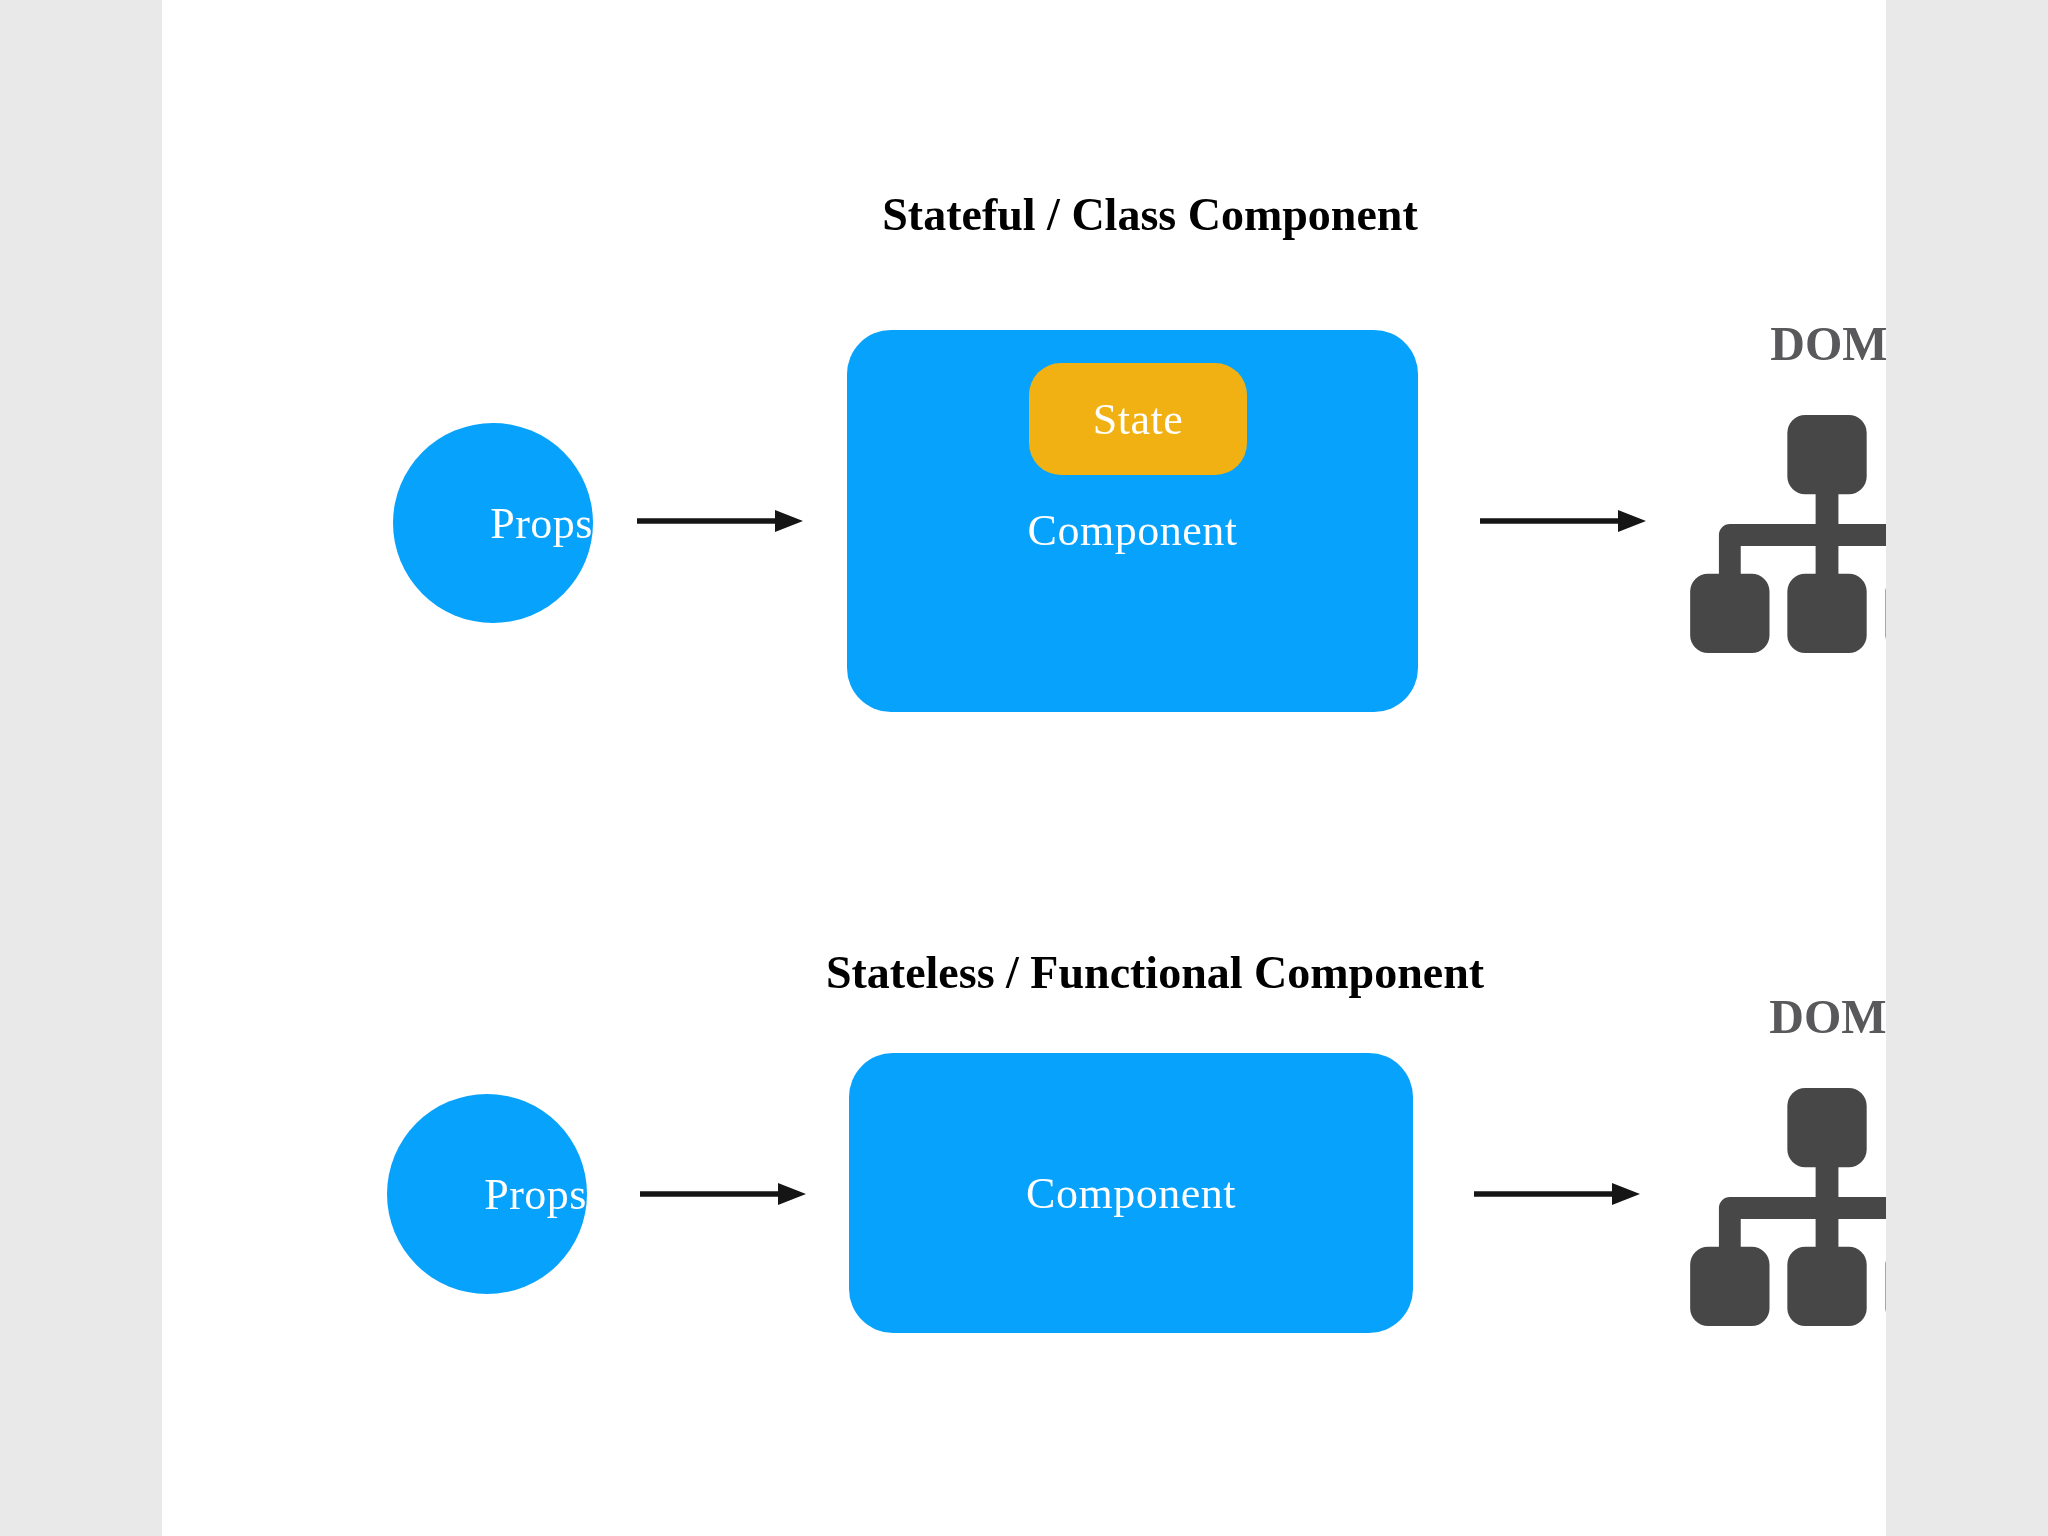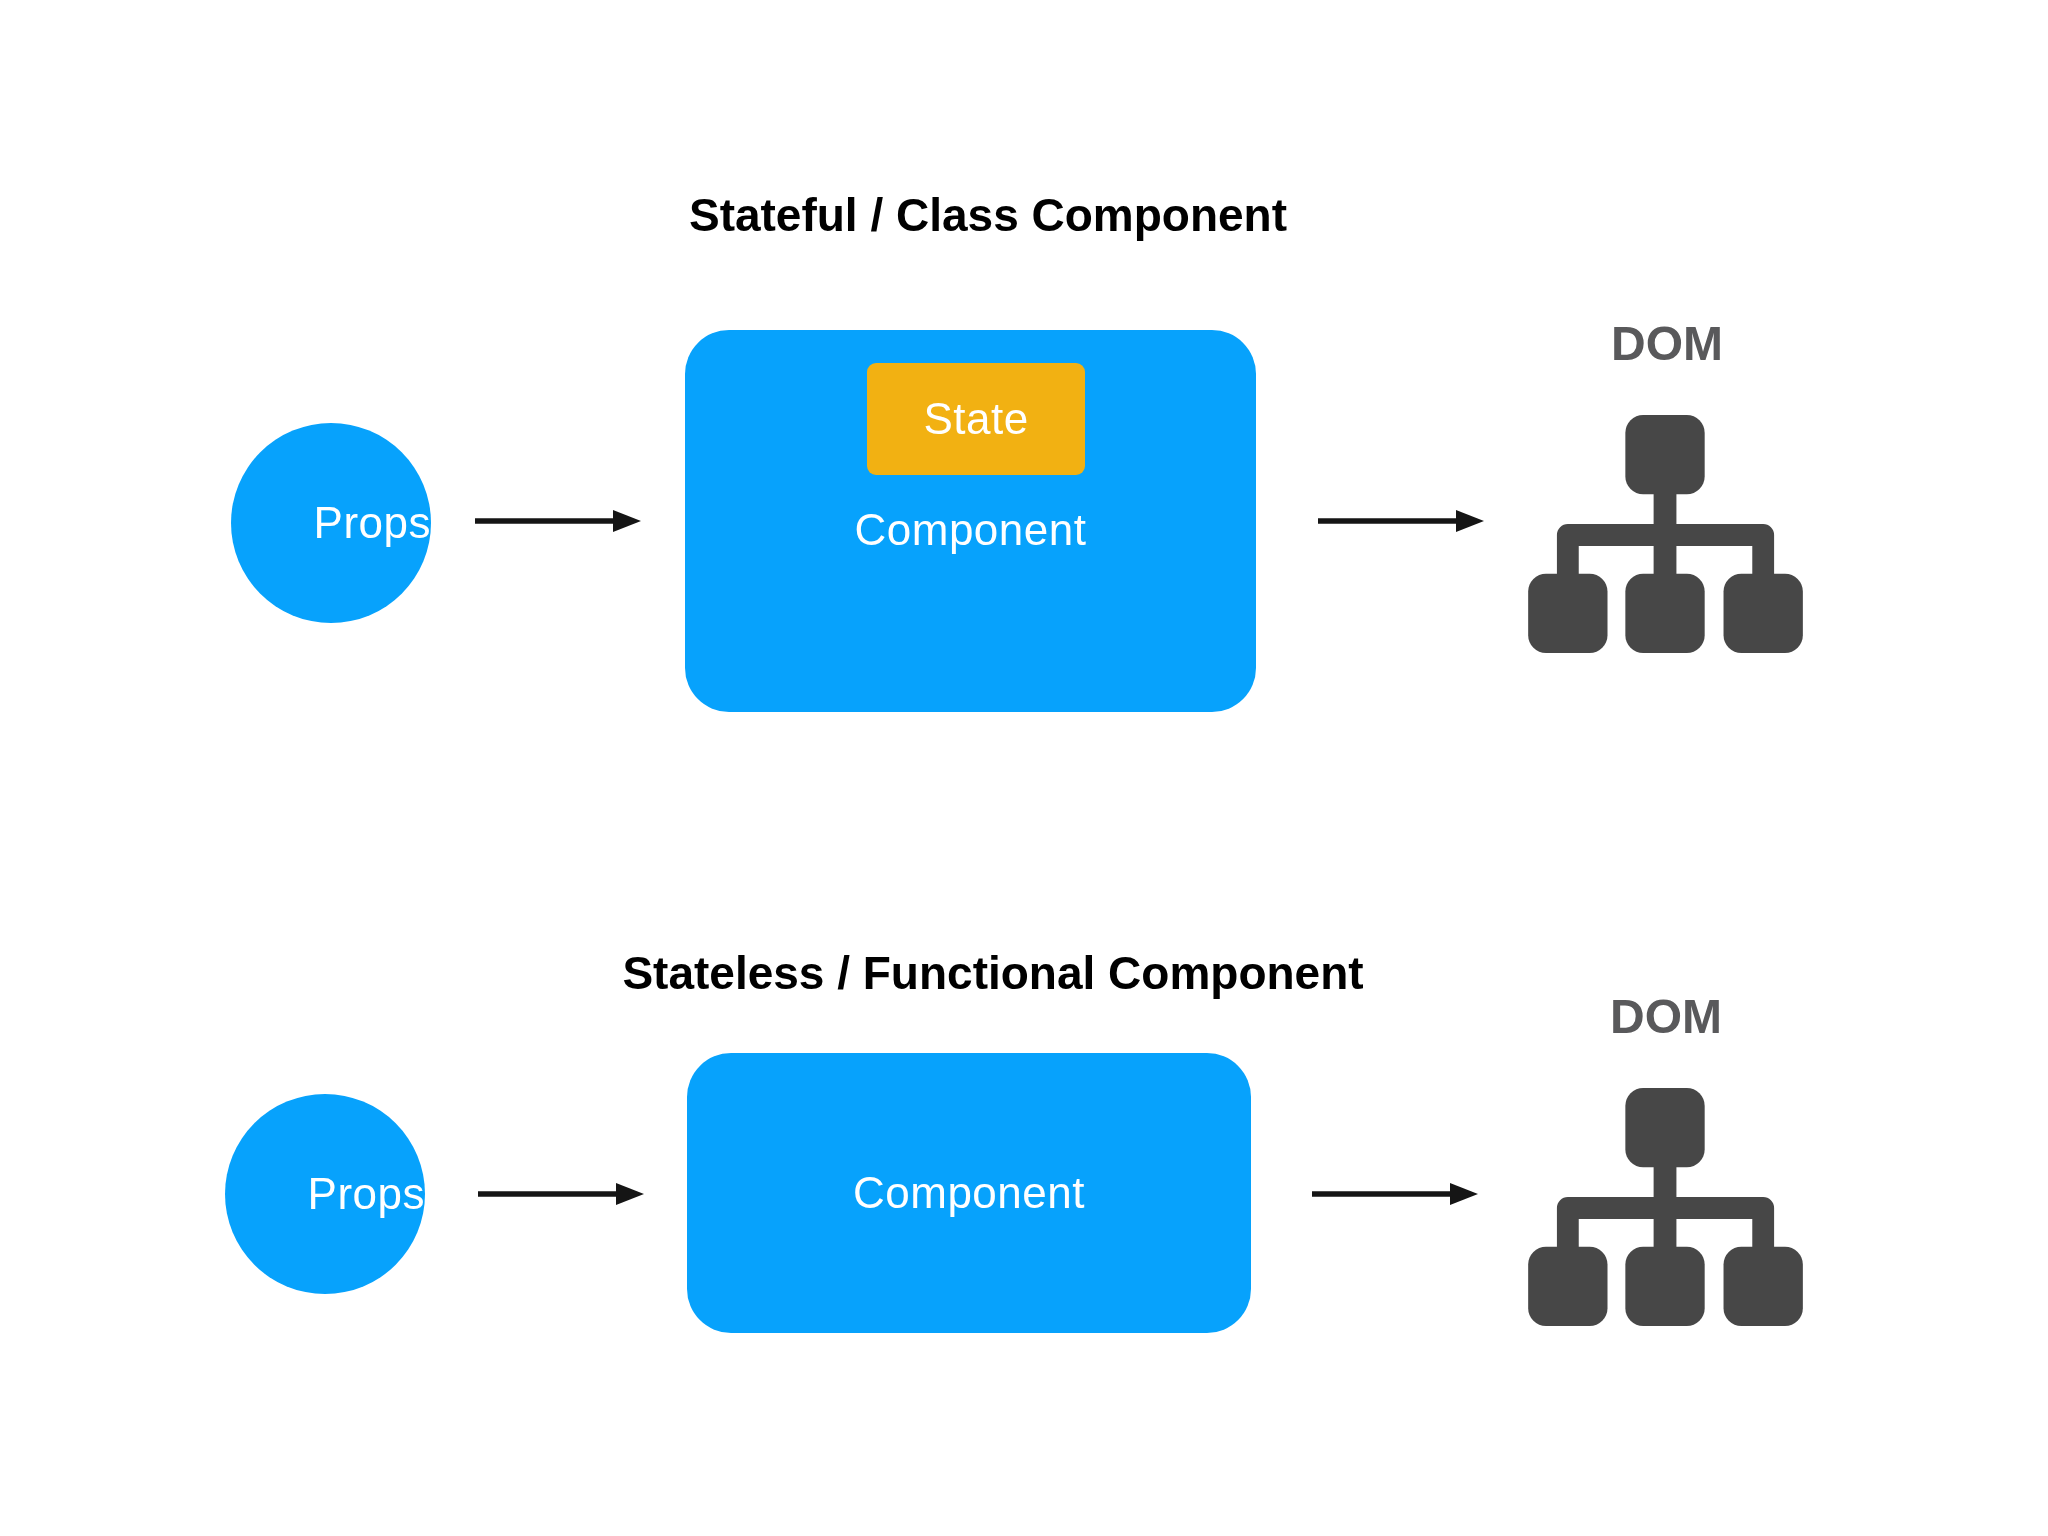--- a/index.html
+++ b/index.html
@@ -2,39 +2,39 @@
 <html style="--blue: #07a2fc; --amber: #f2b112; --icongray: #474747; --domgray: #59595b; --ink: #000000; --arrow: #151515; --bg: #ffffff;"><head>
 <meta charset="utf-8">
 <style>
   :root{
     --blue:#07a2fc; --amber:#f2b112; --icongray:#474747;
     --domgray:#59595b; --ink:#000000; --arrow:#151515; --bg:#ffffff;
   }
   *{margin:0;padding:0;box-sizing:border-box;}
   html,body{background:#e9e9e9;}
   .canvas{
-    position:relative; width:2048px; height:1536px; background:var(--bg);
-    font-family:Liberation Sans, sans-serif; overflow:hidden; margin:0 auto;
+    position:relative; width:1724px; height:1536px; background:var(--bg);
+    font-family:Liberation Serif, serif; overflow:hidden; margin:0 auto;
   }
   .abs{position:absolute;}
   .title{
     font-size:46px; font-weight:700; color:var(--ink);
     white-space:nowrap; transform:translateX(-50%);
   }
   .props-circle{
     width:200px; height:200px; border-radius:50%; background:var(--blue);
     display:flex; align-items:center; justify-content:flex-end;
   }
   .node-label{ color:#ffffff; font-size:44px; letter-spacing:0.5px; }
   .component-box{
     background:var(--blue); border-radius:44px;
   }
   .component-box.centered{ display:flex; align-items:center; justify-content:center; }
   .state-box{
-    position:absolute; width:218px; height:112px; border-radius:9px;
+    position:absolute; width:218px; height:112px; border-radius:32px;
     background:var(--amber); display:flex; align-items:center; justify-content:center;
   }
   .comp-label-abs{
     position:absolute; left:0; right:0; text-align:center;
     color:#ffffff; font-size:44px; letter-spacing:0.5px;
   }
   .dom-label{
     font-size:48px; font-weight:700; color:var(--domgray);
     white-space:nowrap; transform:translateX(-50%);
   }

